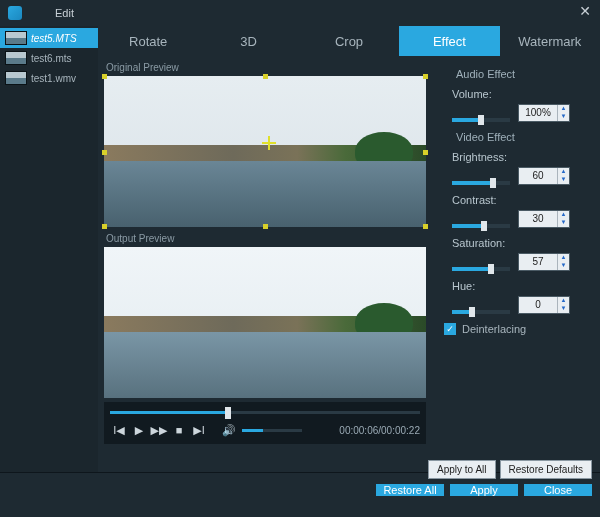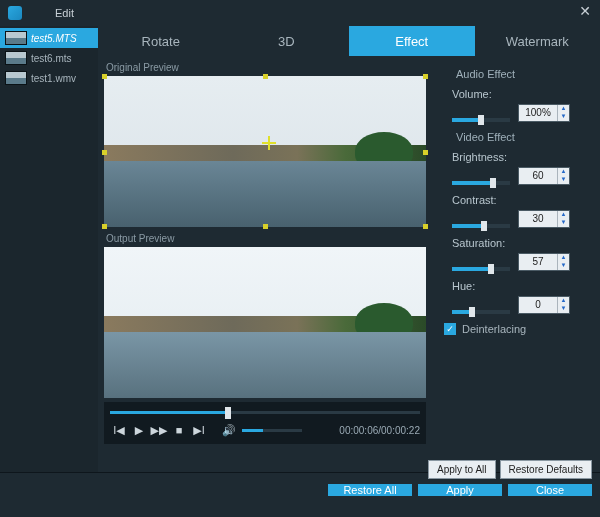--- a/index.html
+++ b/index.html
@@ -69,21 +69,21 @@
   .spin-val{flex:1;text-align:center;font-size:10px;line-height:16px;color:#222;}
   .spin-btns{width:12px;display:flex;flex-direction:column;border-left:1px solid #aab4bc;}
   .spin-btn{flex:1;font-size:6px;line-height:7px;text-align:center;color:#2468c8;cursor:pointer;}
   .chk{display:flex;align-items:center;gap:6px;margin-top:4px;margin-left:0;}
   .chkbox{width:12px;height:12px;background:#2aa8e0;display:flex;align-items:center;justify-content:center;color:#fff;font-size:9px;}
   
   .bottom-btns-upper { position:absolute; right:8px; bottom:38px; display:flex; gap:4px; }
   .btn-light{background:#e9eef2;color:#222;font-size:10px;padding:3px 8px;border:1px solid #8a98a2;cursor:pointer;}
   
   .footer { height:34px; display:flex; align-items:center; justify-content:flex-end; gap:6px; padding:0 8px; border-top:1px solid #0e161c;}
-  .btn-blue{background:#2aa8e0;color:#fff;font-size:11px;width:84px;text-align:center;padding:0 0;cursor:pointer;}
+  .btn-blue{background:#2aa8e0;color:#fff;font-size:11px;width:68px;text-align:center;padding:0 0;cursor:pointer;}
 </style>
 </head>
 <body>
 
 <div class="titlebar">
   <div class="logo"></div>
   <div class="title">Edit</div>
   <div class="close">✕</div>
 </div>
 
@@ -100,20 +100,21 @@
     <div class="file-item">
       <div class="file-thumb"></div>
       <div class="file-label">test1.wmv</div>
     </div>
   </div>
 
   <div class="main">
     <div class="tabs">
       <div class="tab">Rotate</div>
       <div class="tab">3D</div>
+      <div class="tab">Crop</div>
       <div class="tab active">Effect</div>
       <div class="tab">Watermark</div>
     </div>
 
     <div class="workspace">
       <div class="previews">
         <div class="preview-block">
           <div class="preview-label">Original Preview</div>
           <div class="preview-img original">
             <div class="sky"></div>

